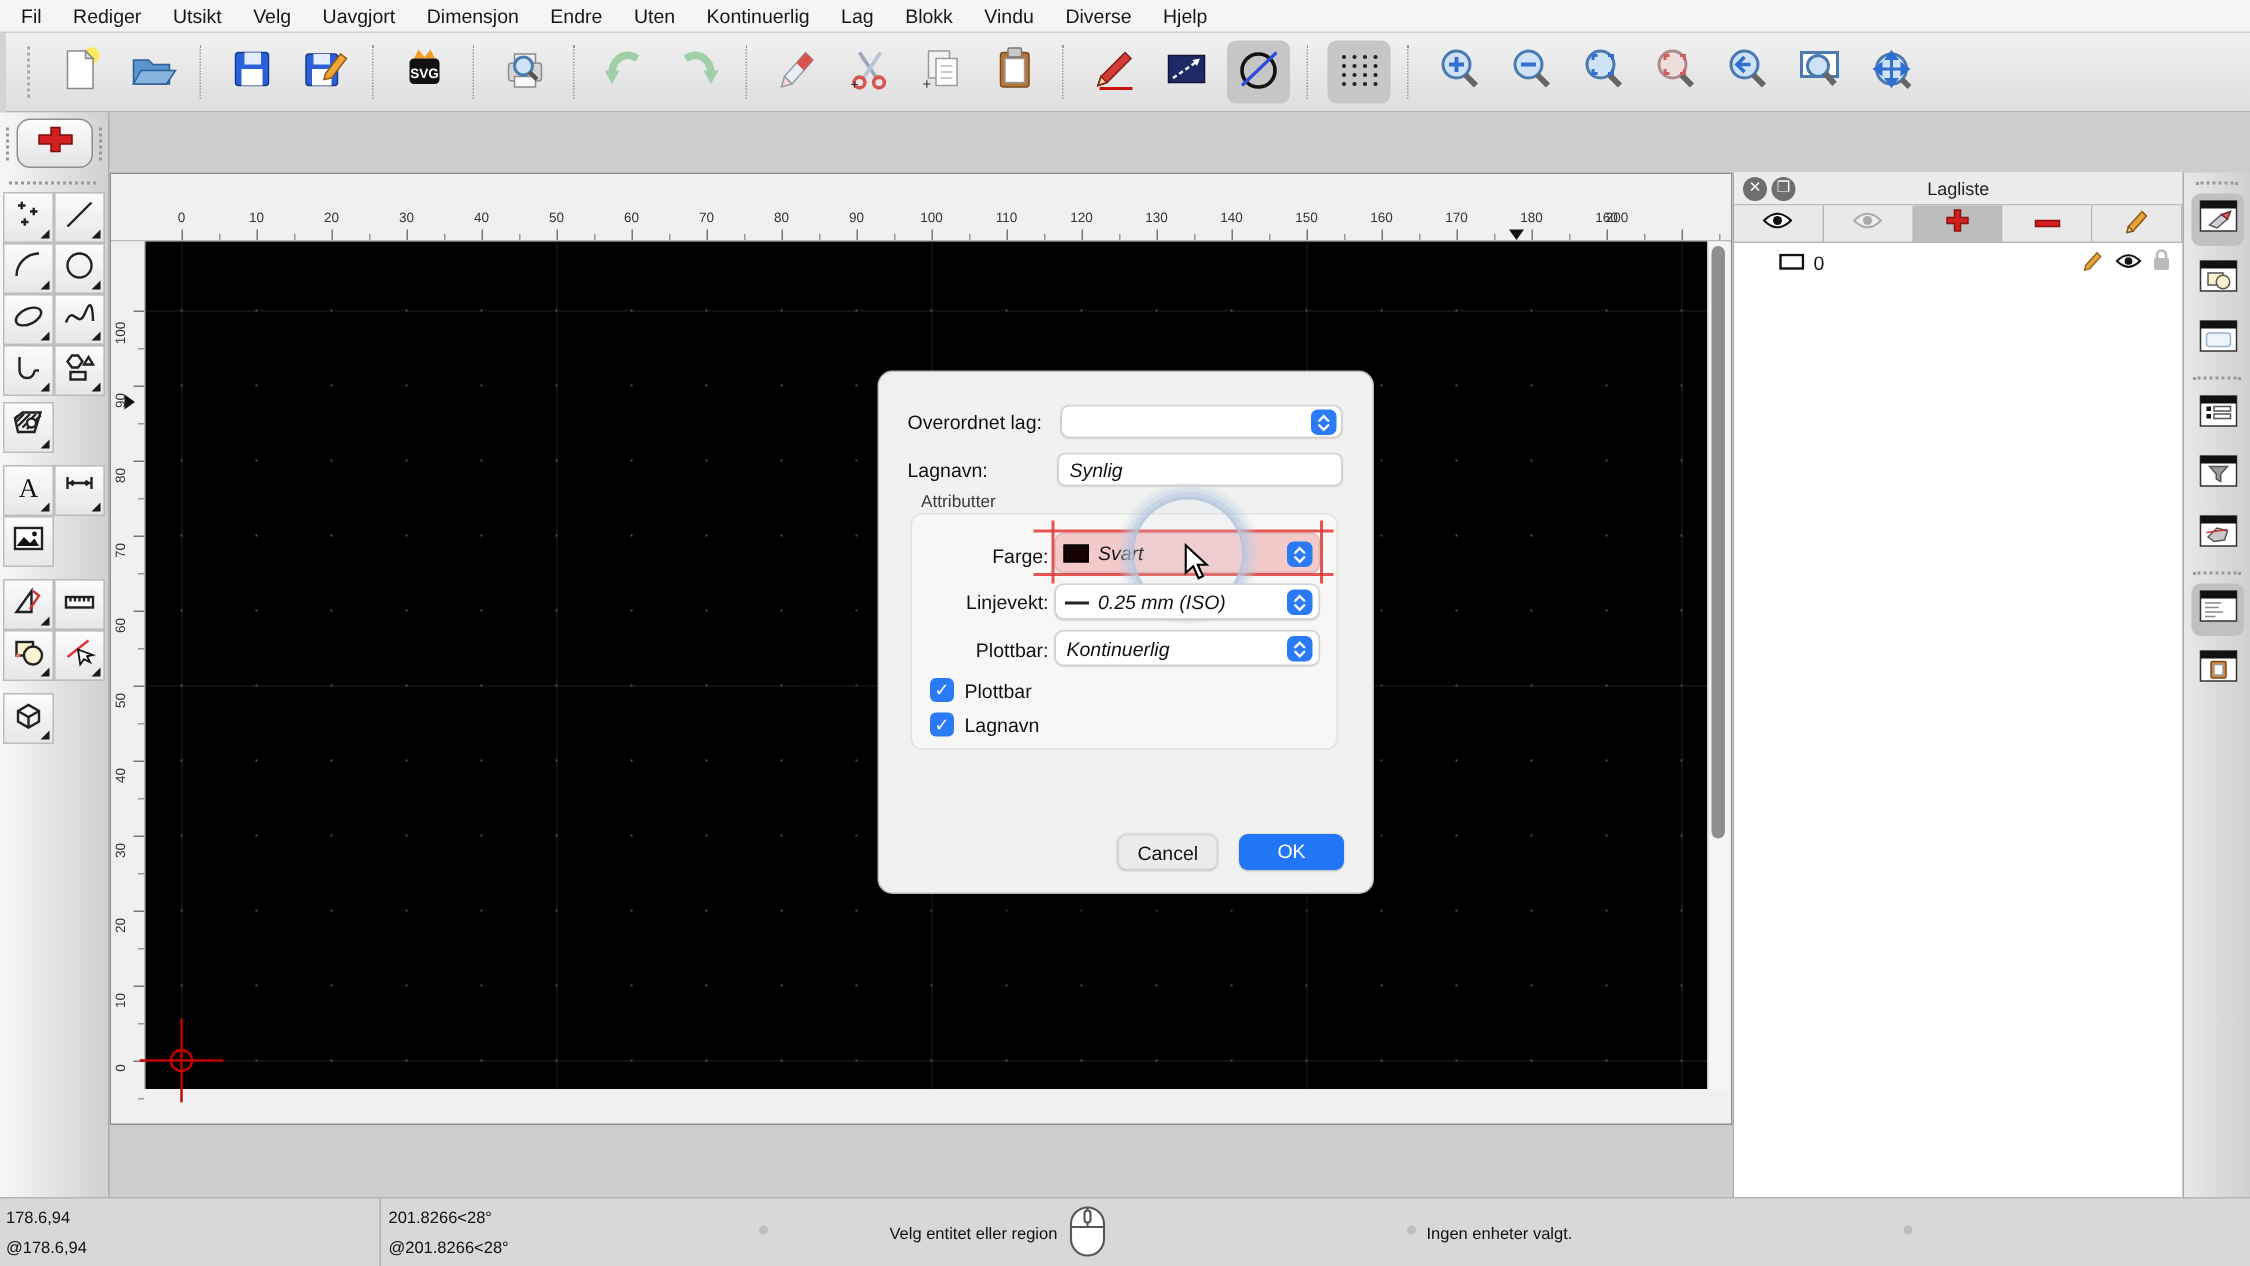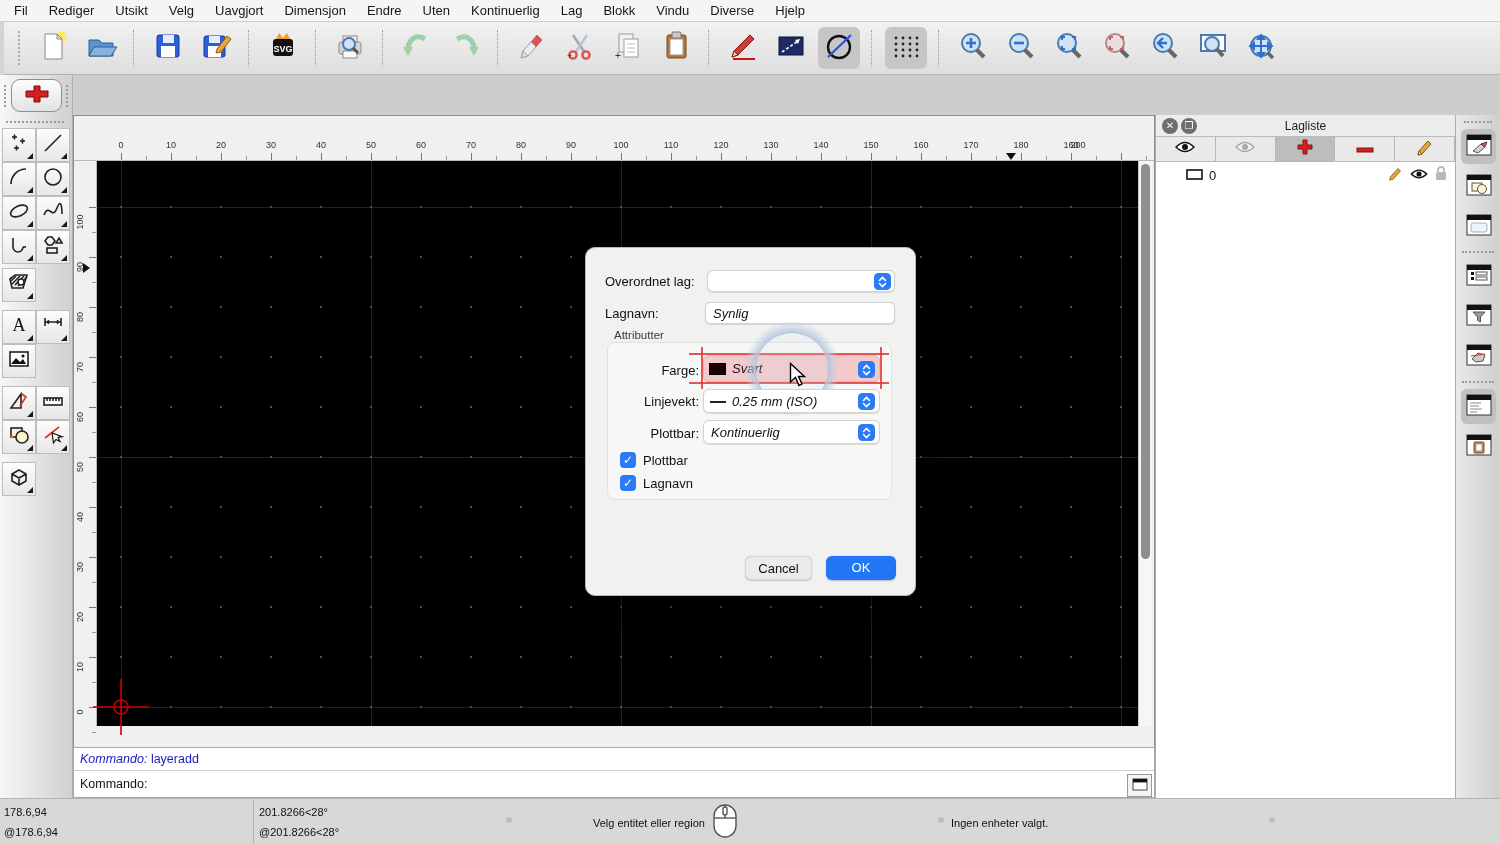--- a/index.html
+++ b/index.html
@@ -564,35 +564,20 @@
                 <line x1="28" y1="0" x2="28" y2="56"></line>
                 <circle cx="28" cy="28" r="7"></circle>
               </g>
             </svg></div>
       </div>
       <div class="win-scroll">
           <div class="thumb"></div>
         </div>
     </div>
 
-    <div id="command-widget">
-      <div class="cmd-history">
-        <span class="lbl">Kommando:</span>
-        <span>layeradd</span>
-      </div>
-      <div class="cmd-input">
-        <span>Kommando:</span>
-      </div>
-      <div class="cmd-btn">
-          <span><svg width="16" height="13" viewBox="0 0 16 13">
-              <rect x="1" y="1" width="14" height="11" fill="#fff" stroke="#444"></rect>
-              <rect x="1" y="1" width="14" height="3.4" fill="#111"></rect>
-            </svg></span>
-        </div>
-    </div>
 
     <div id="layer-panel">
       <div class="lp-header">
         <div class="lp-circle" style="left:6px">✕</div>
         <div class="lp-circle" style="left:25px">❐</div>
         <div class="lp-title">Lagliste</div>
       </div>
       <div class="lp-toolbar">
         <div class="lp-tb-btn">
             <span><svg width="20" height="14" viewBox="0 0 20 14">

